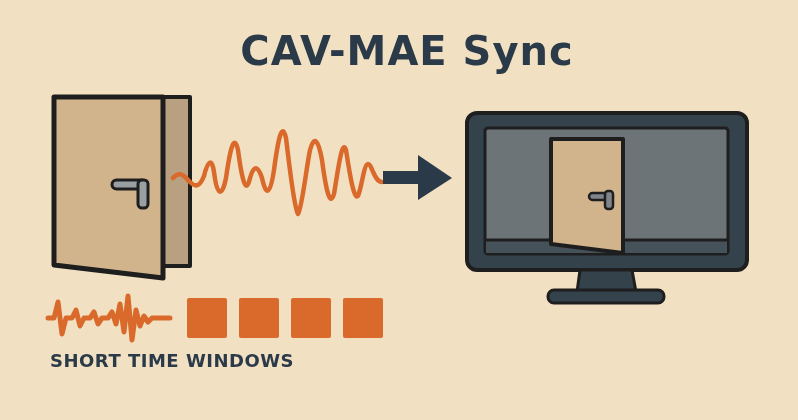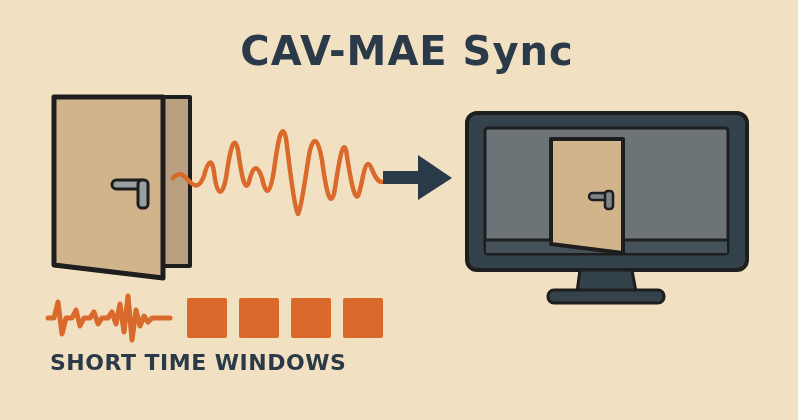--- a/index.html
+++ b/index.html
@@ -12,21 +12,21 @@
   .title {
     position: absolute; left: 8px; top: 28px; width: 798px;
     text-align: center;
     font-family: "DejaVu Sans", sans-serif;
     font-weight: bold; font-size: 40px; color: #2a3a48;
     letter-spacing: 1px;
   }
   .caption {
     position: absolute; left: 50px; top: 350px;
     font-family: "DejaVu Sans", sans-serif;
-    font-weight: bold; font-size: 22px; color: #2a3a48;
+    font-weight: bold; font-size: 18px; color: #2a3a48;
     letter-spacing: 0.5px;
   }
   svg.scene { position: absolute; left: 0; top: 0; }
 </style>
 </head>
 <body>
 
 <div class="title">CAV-MAE Sync</div>
 
 <svg class="scene" width="798" height="420" viewBox="0 0 798 420">

